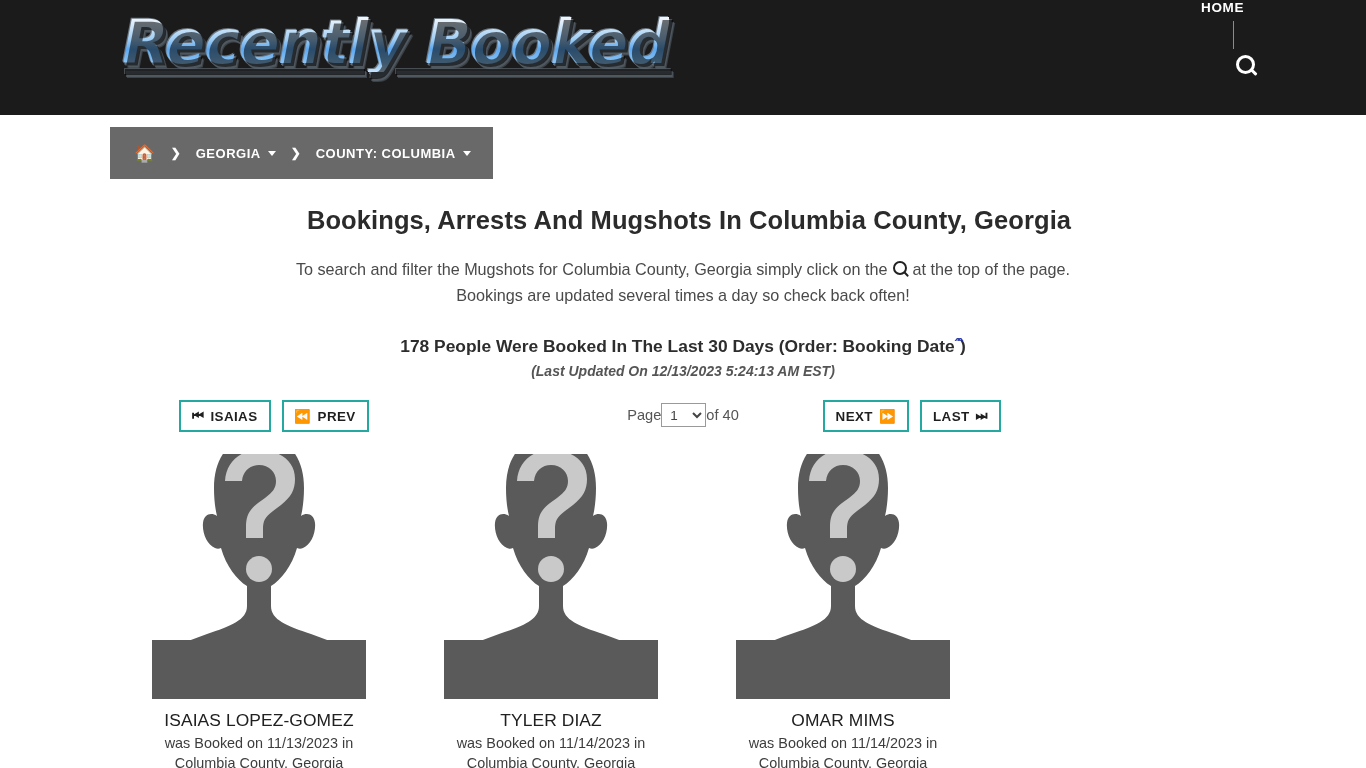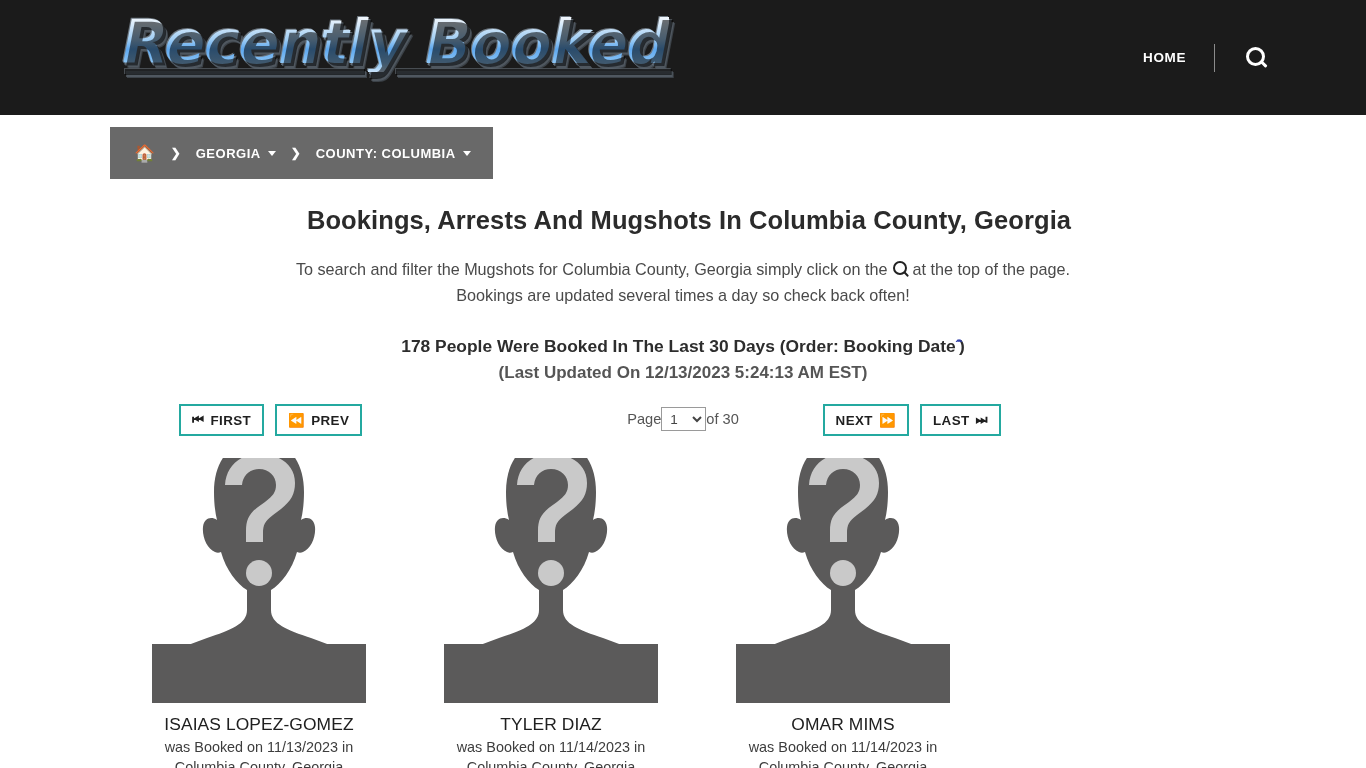--- a/index.html
+++ b/index.html
@@ -41,20 +41,21 @@
     user-select: none;
   }
   .header-nav {
     position: absolute;
     right: 100px;
     top: 0;
     height: 115px;
     display: flex;
     align-items: center;
     gap: 6px;
+    flex-direction: column;
   }
   .nav-home {
     color: #ffffff;
     font-size: 13.5px;
     font-weight: bold;
     letter-spacing: 0.6px;
     text-decoration: none;
     padding: 0 22px 0 0;
   }
   .nav-divider {
@@ -160,28 +161,29 @@
   .page-desc .mag { font-size: 16px; color: #222; font-weight: bold; }
   .count-line {
     margin: 28px 0 0 0;
     font-size: 17.4px;
     font-weight: bold;
     color: #2d2d2d;
   }
   .sort-arrow {
     color: #2e3ea8;
     font-weight: bold;
-    font-size: 14px;
+    font-size: 17px;
     letter-spacing: -3px;
     display: inline-block;
     transform: translateY(-1px);
   }
   .updated {
     margin: 6px 0 0 0;
-    font-size: 17px;
+    font-size: 14px;
+    font-style: italic;
     font-weight: bold;
     color: #555555;
   }
 
   
   .pager {
     position: relative;
     width: 1146px;
     margin: 21px auto 0 auto;
     height: 36px;
@@ -317,32 +319,32 @@
   <div class="count-line">
     <span>178 People Were Booked In The Last 30 Days (Order: Booking Date</span><span class="sort-arrow">ˆˆ</span><span>)</span>
   </div>
 
   <div class="updated">(Last Updated On 12/13/2023 5:24:13 AM EST)</div>
 
   <div class="pager">
     <div class="pager-left">
       <button class="pg-btn">
         <span>⏮</span>
-        <span>FIRST</span>
+        <span>ISAIAS</span>
       </button>
       <button class="pg-btn">
         <span>⏪</span>
         <span>PREV</span>
       </button>
     </div>
 
     <div class="pager-mid">
       <span>Page</span>
       <select class="page-select"><option value="1">1</option><option value="2">2</option><option value="3">3</option></select>
-      <span>of 30</span>
+      <span>of 40</span>
     </div>
 
     <div class="pager-right">
       <button class="pg-btn">
         <span>NEXT</span>
         <span>⏩</span>
       </button>
       <button class="pg-btn">
         <span>LAST</span>
         <span>⏭</span>

